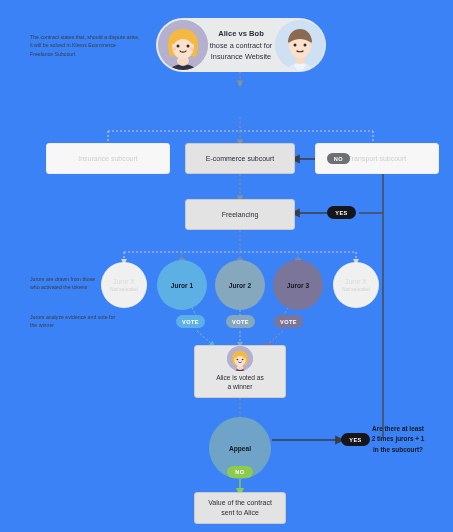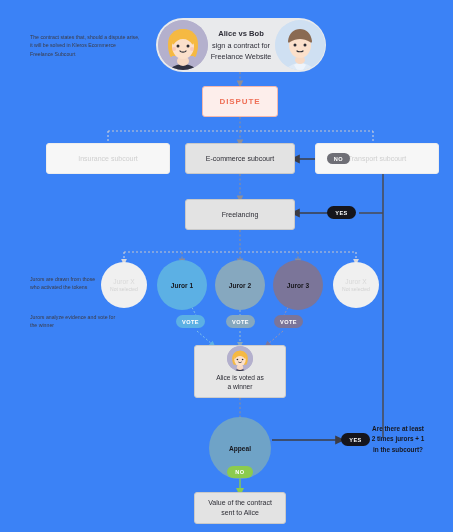--- a/index.html
+++ b/index.html
@@ -206,22 +206,22 @@
 
   <div class="abs note" style="left:30px;top:33px;width:110px;">The contract states that, should a dispute arise, it will be solved in Kleros Ecommerce Freelance Subcourt</div>
 
   <div class="abs note" style="left:30px;top:275px;width:72px;">Jurors are drawn from those who activated the tokens</div>
 
   <div class="abs note" style="left:30px;top:313px;width:92px;">Jurors analyze evidence and vote for the winner</div>
 
   <div class="abs header-banner">
     <div class="header-text">
       <div class="bold">Alice vs Bob</div>
-      <div>sign a contract for</div>
-      <div>Freelance Website</div>
+      <div>those a contract for</div>
+      <div>Insurance Website</div>
     </div>
   </div>
 
   <div class="avatar left">
     <svg viewBox="0 0 50 50" width="50" height="50">
       <circle cx="25" cy="25" r="25" fill="#b4b0cd"></circle>
       <path d="M25 44c-8 0-15 5-17 11h34c-2-6-9-11-17-11z" fill="#2f3142"></path>
       <ellipse cx="25" cy="41" rx="6" ry="5" fill="#f7d9c4"></ellipse>
       <path d="M10 24c0-9 6-15 15-15s15 6 15 15c0 5-1 9-3 12H13c-2-3-3-7-3-12z" fill="#f5b942"></path>
       <ellipse cx="25" cy="26" rx="11" ry="13" fill="#fbe0cb"></ellipse>
@@ -243,21 +243,20 @@
       <path d="M25 43c-3 0-5 1-6 2l6 10 6-10c-1-1-3-2-6-2z" fill="#eef4fb"></path>
       <ellipse cx="25" cy="40" rx="5" ry="4" fill="#f7d9c4"></ellipse>
       <ellipse cx="25" cy="25" rx="11" ry="13" fill="#fbe0cb"></ellipse>
       <path d="M13 21c1-8 6-12 12-12s11 4 12 12c0 2-1 2-2 1-3-2-7-3-10-3s-7 1-10 3c-1 1-2 1-2-1z" fill="#8a6a52"></path>
       <circle cx="20" cy="25" r="1.5" fill="#2b2b33"></circle>
       <circle cx="30" cy="25" r="1.5" fill="#2b2b33"></circle>
       <path d="M22 31c1 1 5 1 6 0" stroke="#2b2b33" stroke-width="1.2" fill="none" stroke-linecap="round"></path>
     </svg>
   </div>
 
-  <div class="abs box box-dispute" style="left:202px;top:86px;width:76px;height:31px;">DISPUTE</div>
 
   <div class="abs box box-faded" style="left:46px;top:143px;width:124px;height:31px;">Insurance subcourt</div>
 
   <div class="abs box box-grey" style="left:185px;top:143px;width:110px;height:31px;">E-commerce subcourt</div>
 
   <div class="abs box box-faded" style="left:315px;top:143px;width:124px;height:31px;">Transport subcourt</div>
 
   <div class="abs pill pill-grey" style="left:327px;top:153px;width:23px;height:11px;">NO</div>
 
   <div class="abs box box-grey" style="left:185px;top:199px;width:110px;height:31px;">Freelancing</div>

